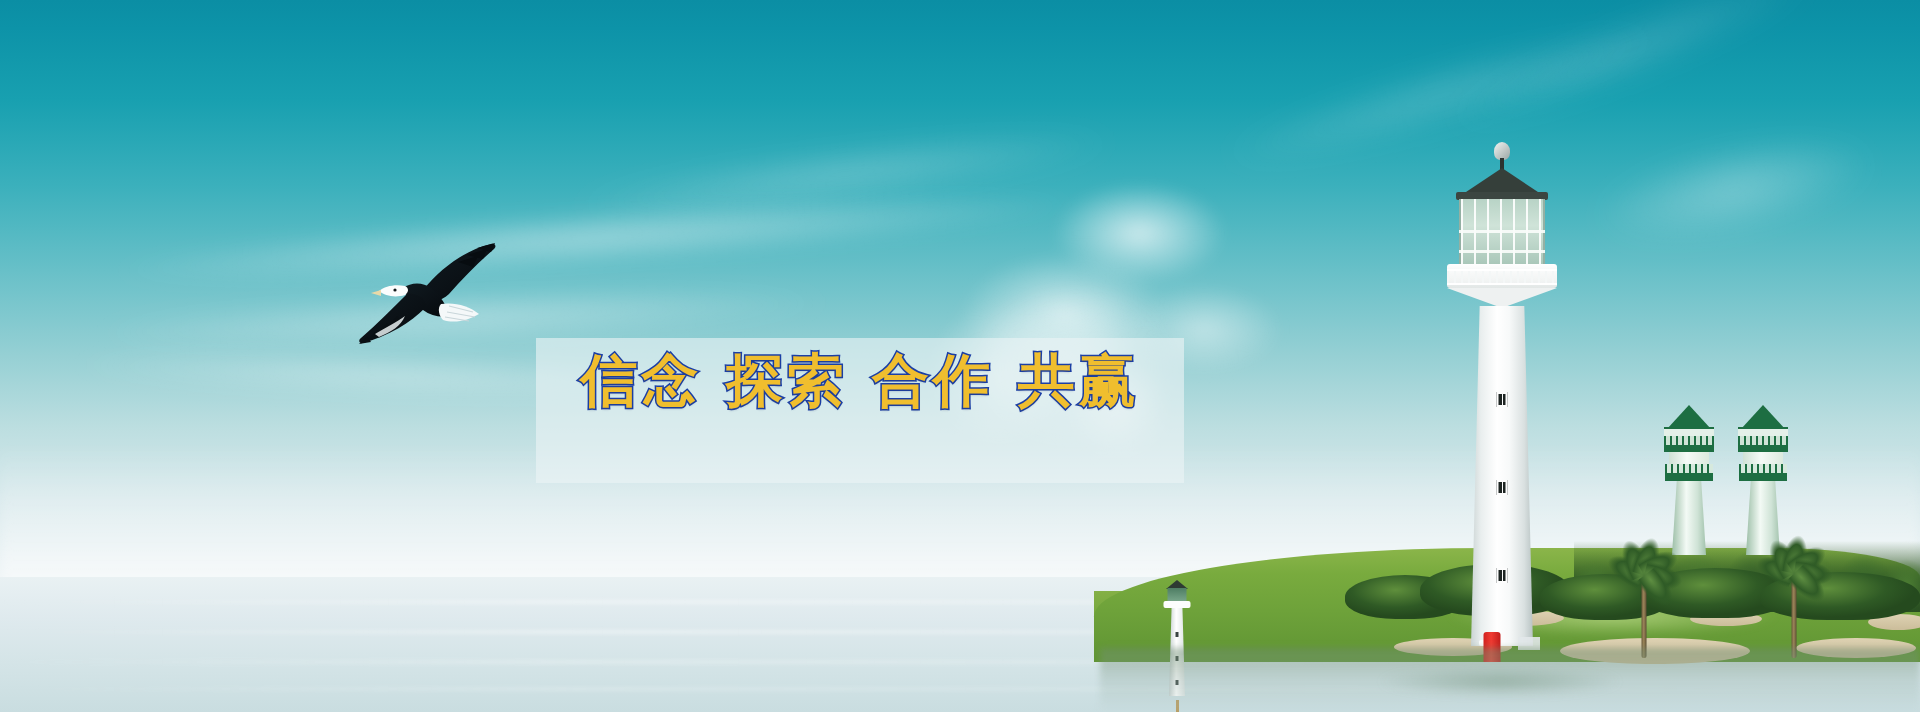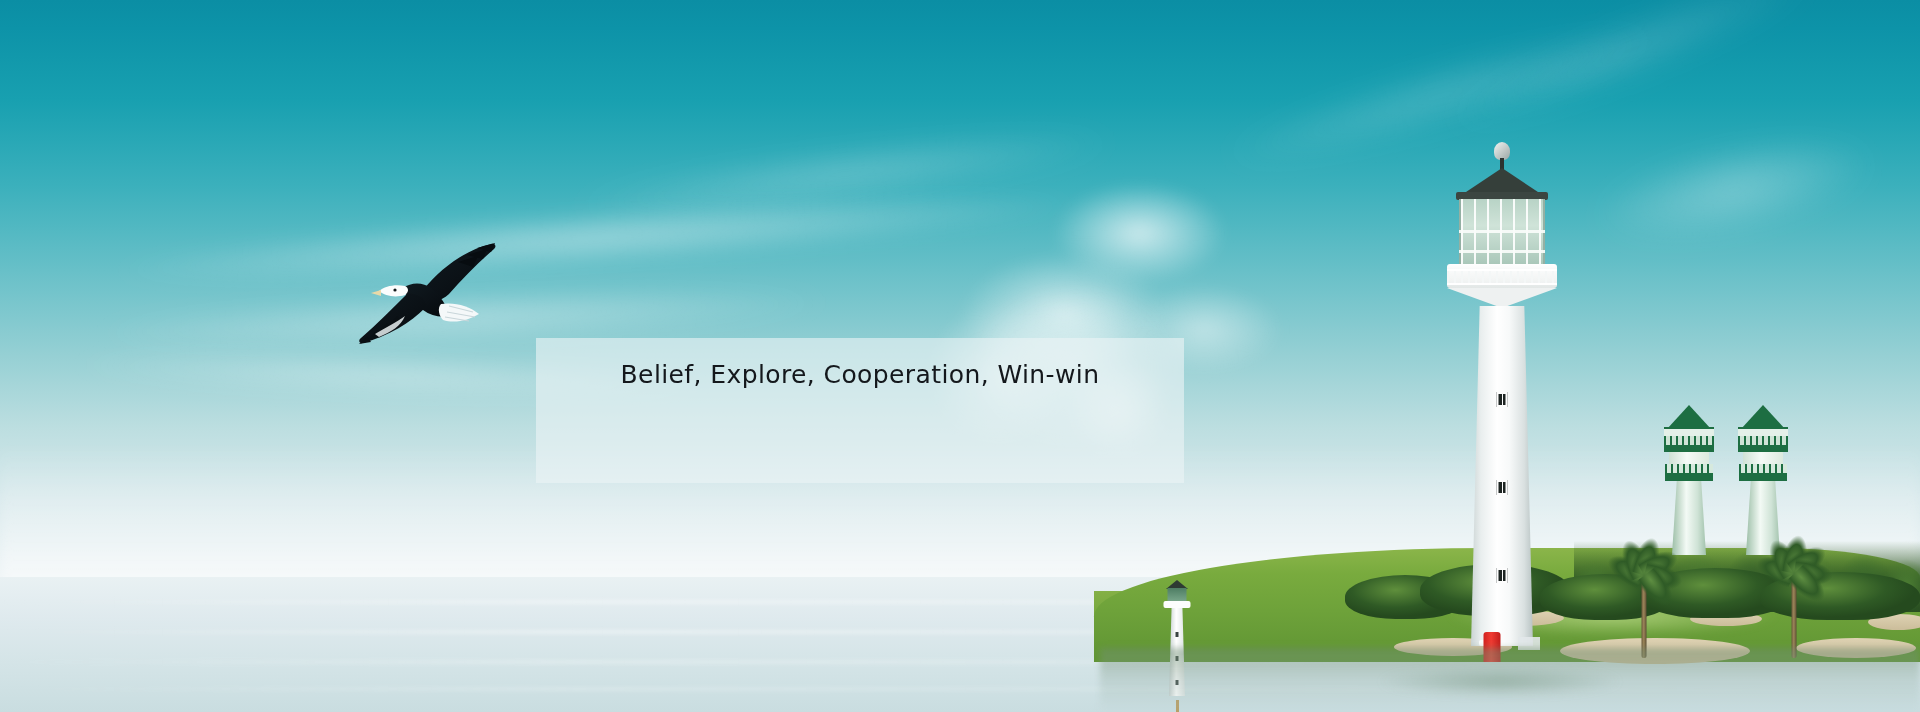--- a/index.html
+++ b/index.html
@@ -409,16 +409,16 @@
       <path d="M60,48 C50,46 40,48 34,53 C40,58 50,60 60,57 C64,54 64,50 60,48 Z" fill="#fbfdfd"></path>
 
       <path d="M36,52 L26,55 L36,58 Z" fill="#e8d9a8"></path>
       <circle cx="50" cy="52" r="1.6" fill="#14191c"></circle>
 
       <path d="M30,96 C40,90 52,84 60,78 C56,88 46,94 34,99 Z" fill="#e8eef0" opacity=".85"></path>
     </svg>
   </div>
 
   <div id="text-panel">
-    <div id="subline">Belief,  Explore,  Cooperation,  Win-win</div>
+    <div id="headline">信念  探索  合作  共赢</div>
   </div>
 
 </div>
 
 </body></html>

